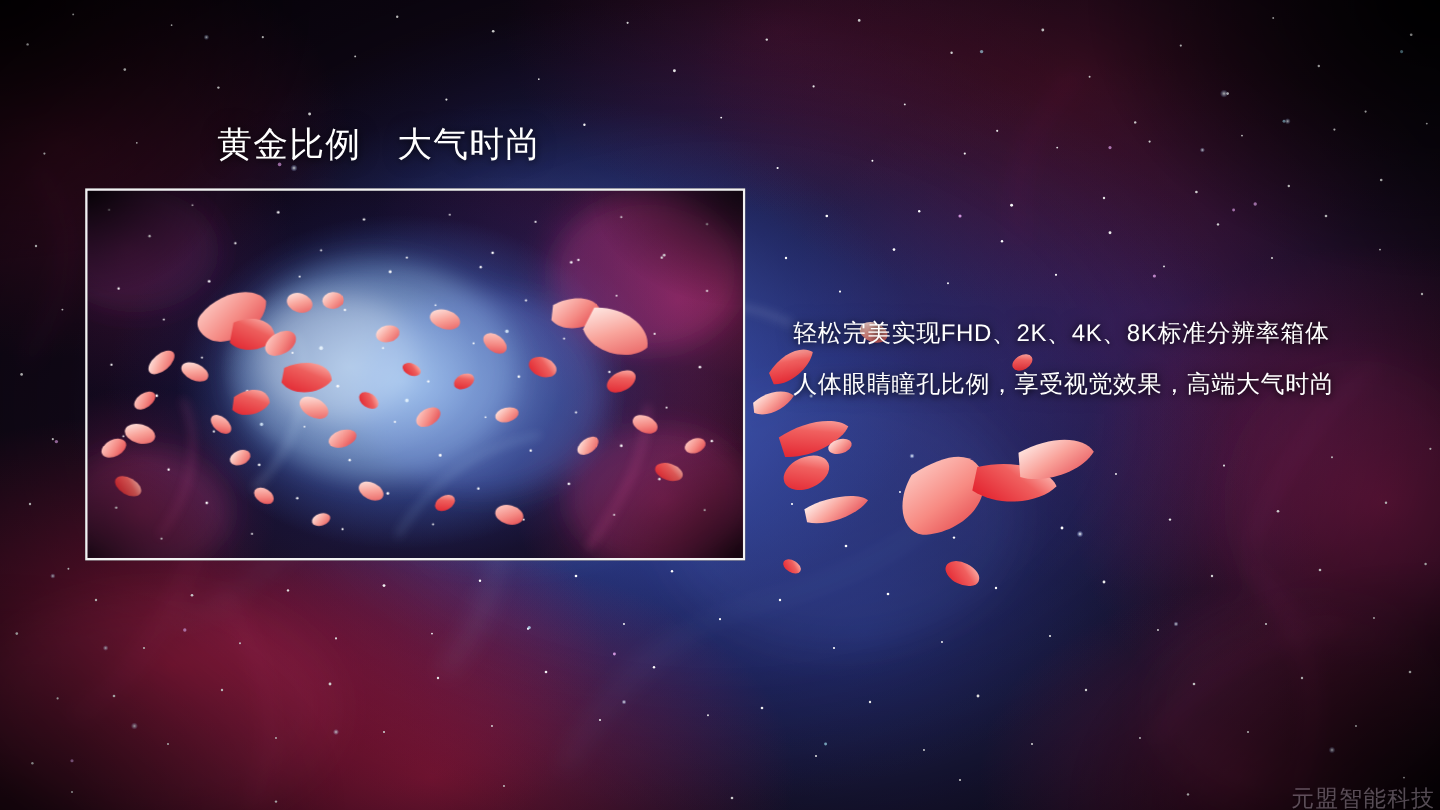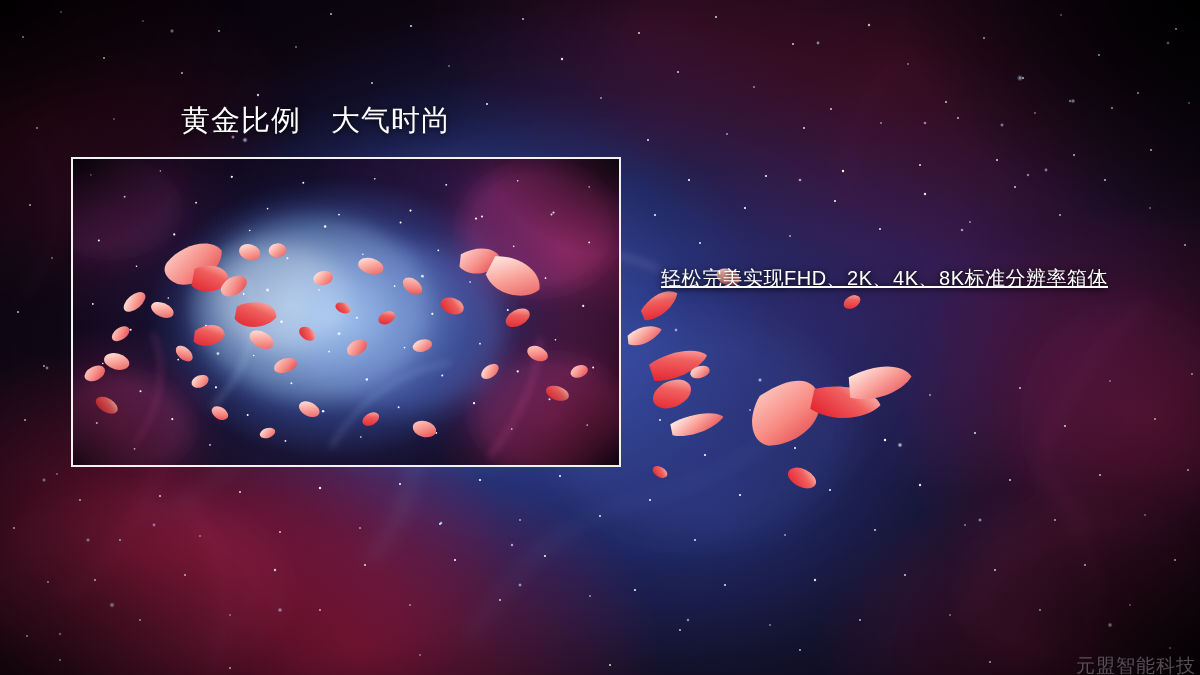--- a/index.html
+++ b/index.html
@@ -97,21 +97,20 @@
     left:661px;top:257px;
     width:510px;
   }
   .body-line{
     font-size:20px;
     line-height:43px;
     color:#ffffff;
     letter-spacing:.5px;
     white-space:nowrap;
     text-shadow:0 1px 5px rgba(0,0,0,.80), 0 0 14px rgba(0,0,0,.55);
-    text-decoration:underline;
   }
 
   #watermark{
     position:absolute;
     right:4px;bottom:-4px;
     font-size:19px;
     color:rgba(196,178,196,.42);
     letter-spacing:1px;
     white-space:nowrap;
     text-shadow:0 1px 2px rgba(0,0,0,.6);
@@ -568,17 +567,18 @@
       </svg>
 
       <div id="photo-dark"></div>
     </div>
   </div>
 
   <div id="slide-title">黄金比例　大气时尚</div>
 
   <div id="body-text">
     <div class="body-line">轻松完美实现FHD、2K、4K、8K标准分辨率箱体</div>
+    <div class="body-line">人体眼睛瞳孔比例，享受视觉效果，高端大气时尚</div>
   </div>
 
   <div id="watermark">元盟智能科技</div>
 
 </div>
 
 </body></html>

